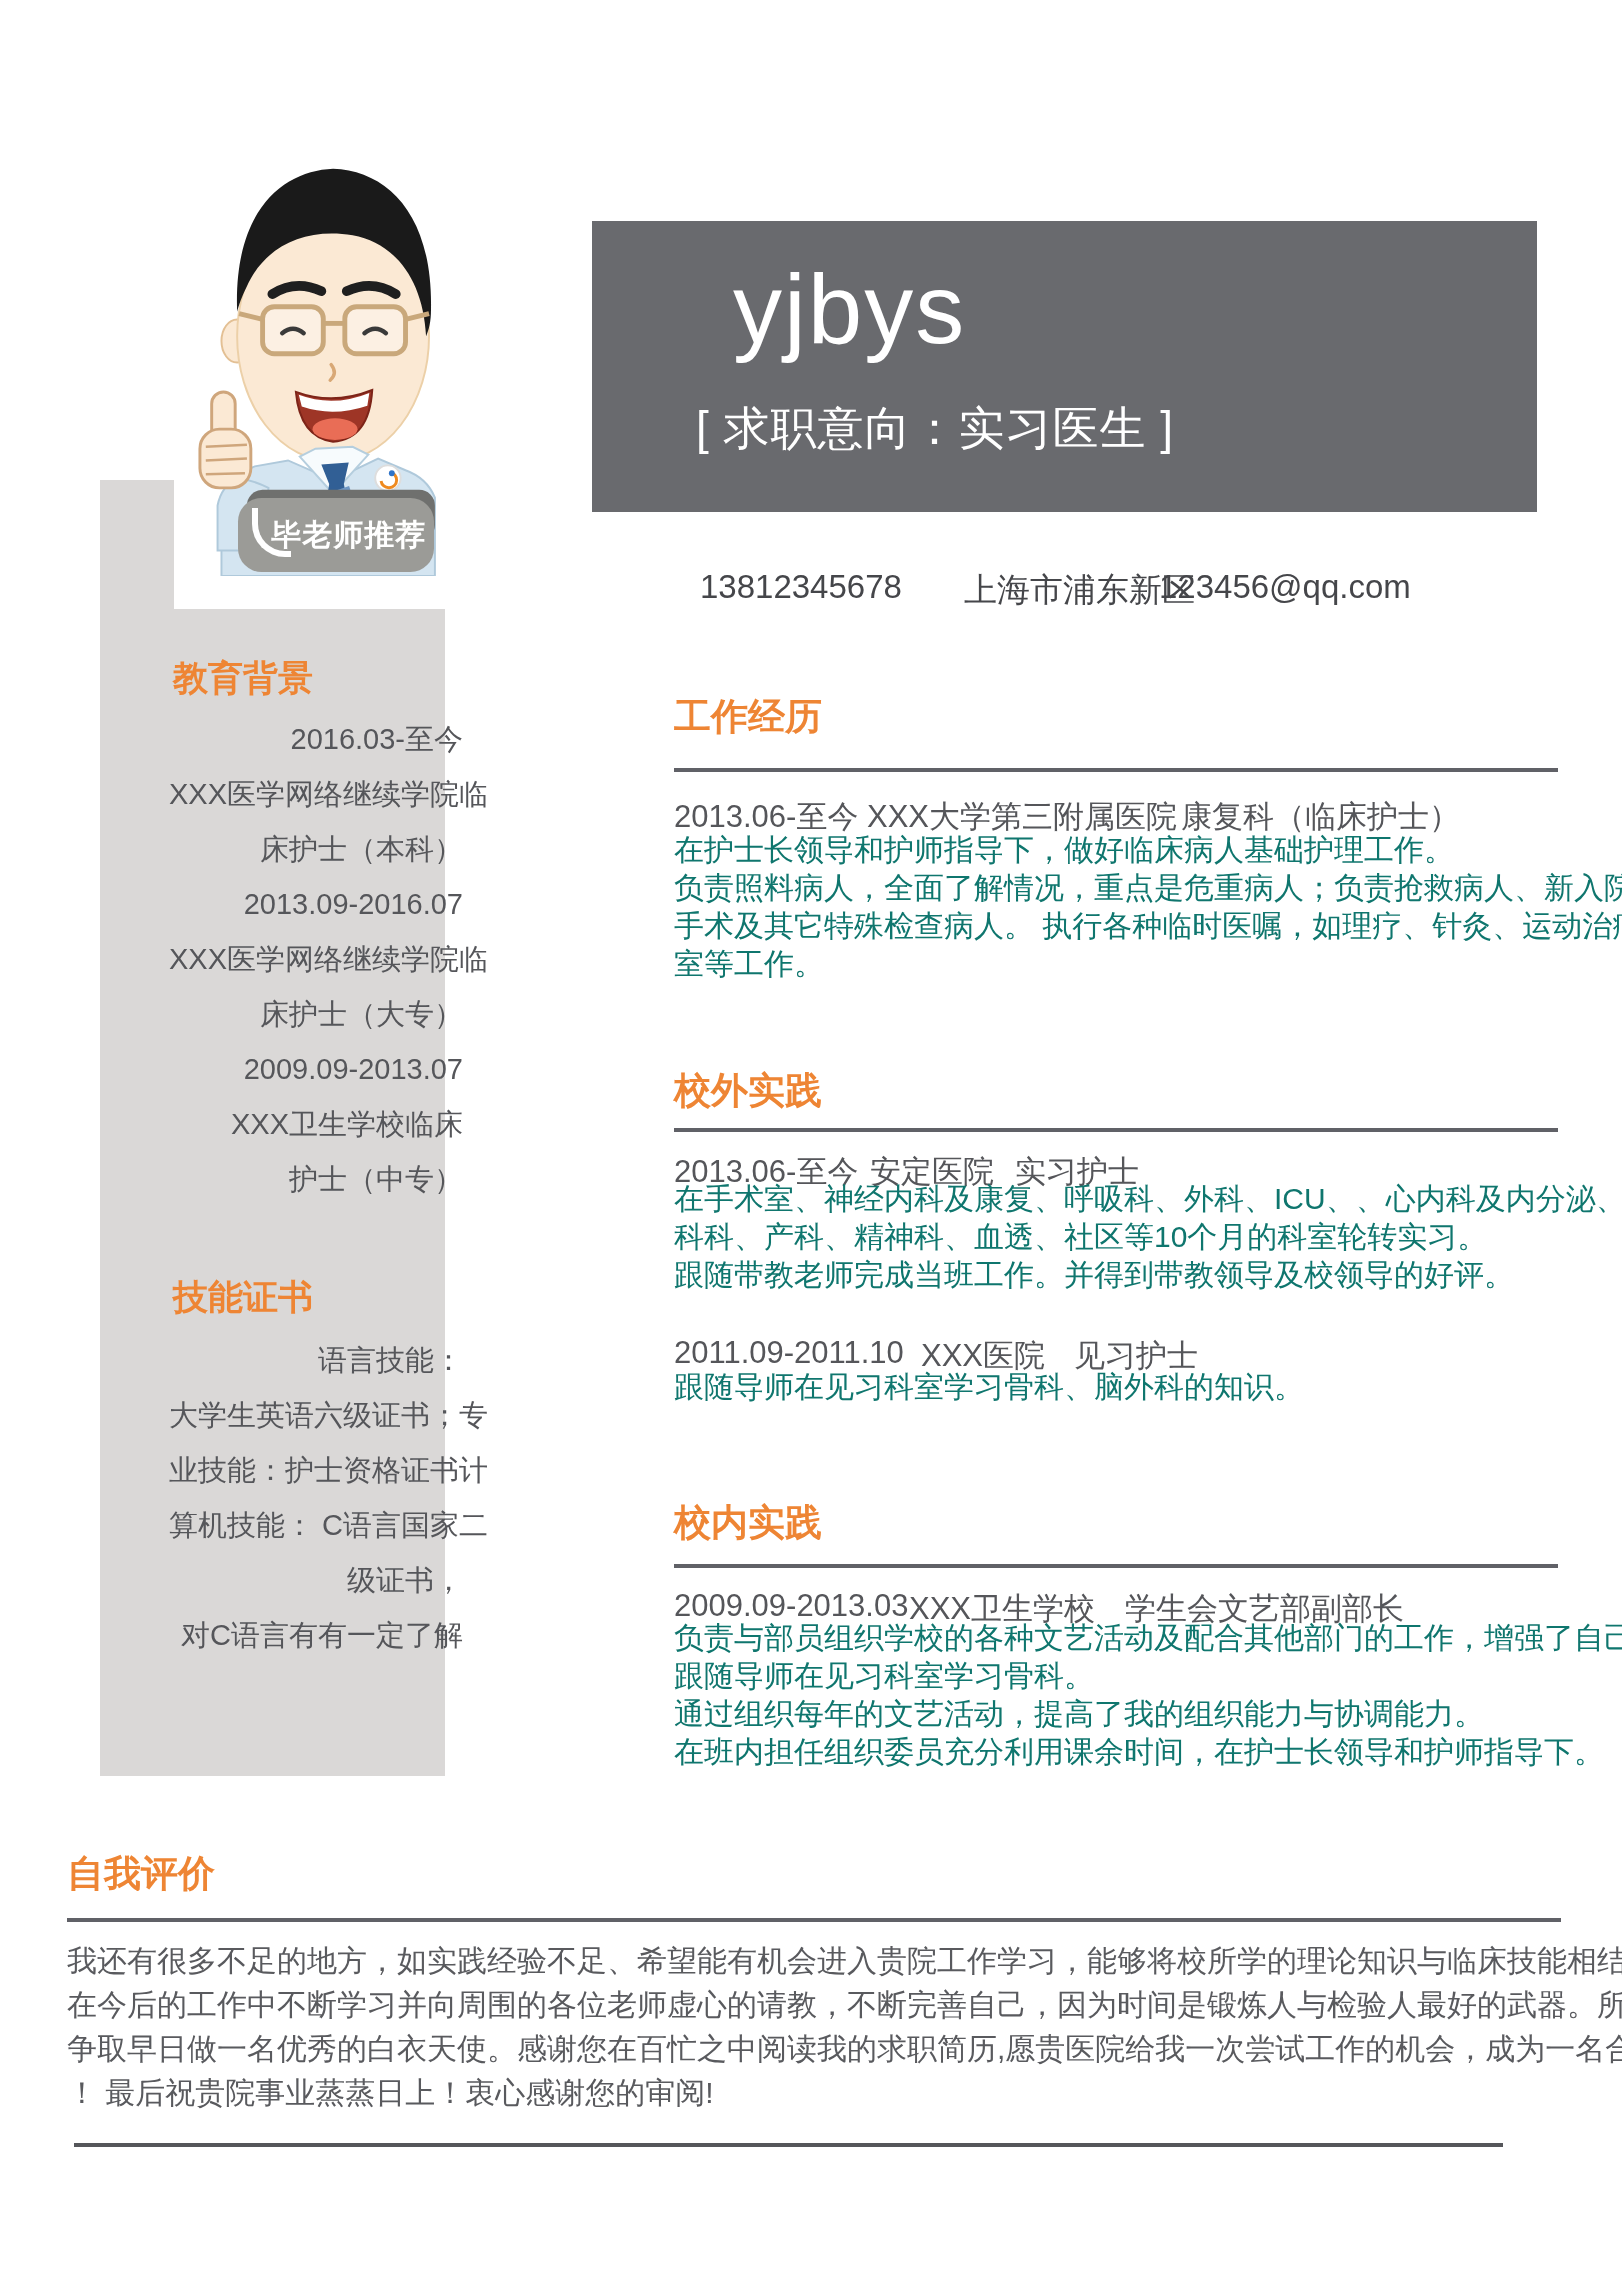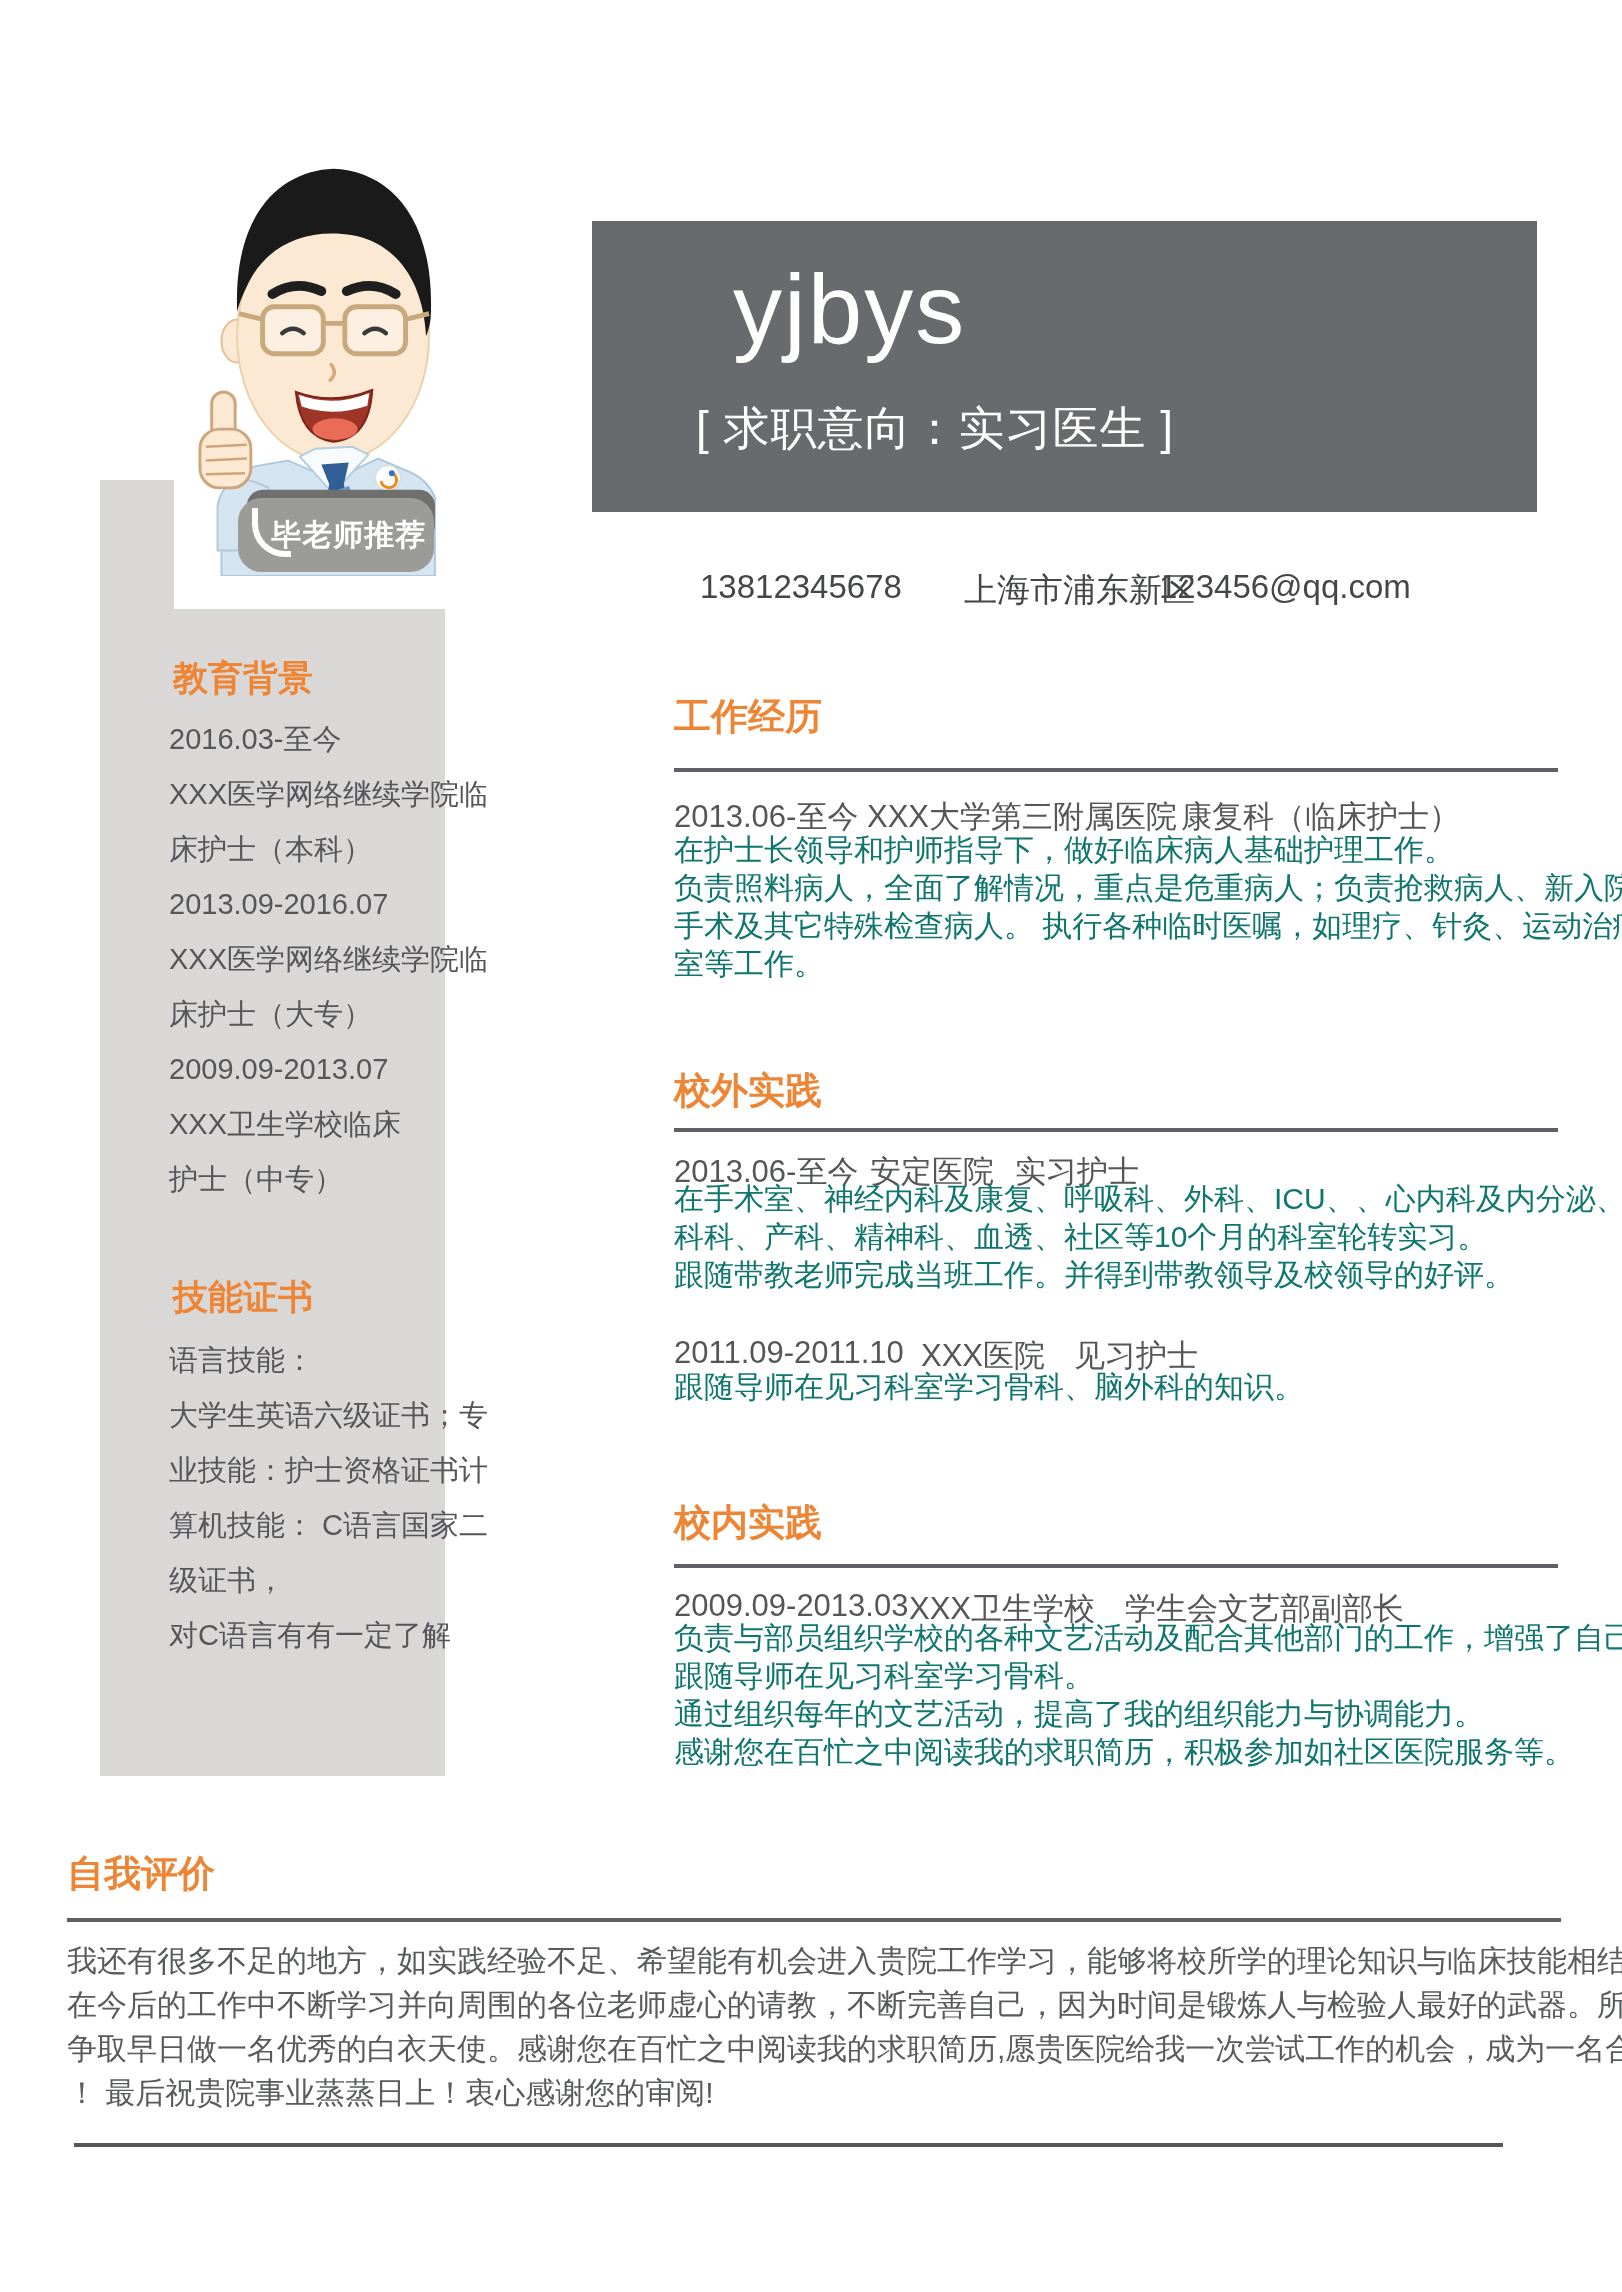--- a/index.html
+++ b/index.html
@@ -11,21 +11,21 @@
   
   .header-block{position:absolute;left:592px;top:221px;width:945px;height:291px;background:#696a6e;}
   .logo{position:absolute;left:733px;top:253px;font-size:98px;font-weight:300;color:#ffffff;letter-spacing:2px;}
   .intention{position:absolute;left:696px;top:398px;font-size:46px;color:#ffffff;letter-spacing:1px;}
   .contact span{position:absolute;top:568px;font-size:33px;color:#45464a;text-align:center;}
   
   .sidebar-bg{position:absolute;left:100px;top:480px;width:345px;height:1296px;background:#dad8d7;z-index:0;}
   .sidebar-notch{position:absolute;left:174px;top:480px;width:271px;height:129px;background:#ffffff;z-index:1;}
   .side-title{position:absolute;left:173px;font-size:35px;font-weight:bold;color:#ee8534;z-index:2;}
   .side-lines{position:absolute;left:169px;width:294px;font-size:29px;line-height:55px;color:#55565a;z-index:2;}
-  .side-lines div{white-space:nowrap;}
+  .side-lines div{white-space:nowrap;text-align:right;}
   
   .avatar-wrap{position:absolute;left:186px;top:155px;width:255px;height:421px;z-index:2;}
   .badge{
     position:absolute;left:238px;top:498px;width:196px;height:74px;background:#9b9b97;
     border-radius:23.5px;z-index:3;display:flex;align-items:center;justify-content:center;
   }
   .badge .arc{
     position:absolute;left:13.7px;top:9.8px;width:33px;height:43px;
     border-left:6.9px solid #fff;border-bottom:6.9px solid #fff;border-bottom-left-radius:33px;
   }
@@ -171,21 +171,21 @@
 
   <div class="main-title" style="left:674px;top:1498px">校内实践</div>
   <div class="rule" style="left:674px;top:1564px;width:884px"></div>
   <span class="abs t32" style="left:674px;top:1588px">2009.09-2013.03</span>
   <span class="abs t32" style="left:909px;top:1588px">XXX卫生学校</span>
   <span class="abs t32" style="left:1125px;top:1588px">学生会文艺部副部长</span>
   <div class="body-lines" style="top:1619px">
     <div>负责与部员组织学校的各种文艺活动及配合其他部门的工作，增强了自己团</div>
     <div>跟随导师在见习科室学习骨科。</div>
     <div>通过组织每年的文艺活动，提高了我的组织能力与协调能力。</div>
-    <div>感谢您在百忙之中阅读我的求职简历，积极参加如社区医院服务等。</div>
+    <div>在班内担任组织委员充分利用课余时间，在护士长领导和护师指导下。</div>
   </div>
 
   <div class="main-title" style="left:67px;top:1849px">自我评价</div>
   <div class="rule" style="left:67px;top:1918px;width:1494px"></div>
   <div class="self-lines" style="top:1939px">
     <div>我还有很多不足的地方，如实践经验不足、希望能有机会进入贵院工作学习，能够将校所学的理论知识与临床技能相结合，我会</div>
     <div>在今后的工作中不断学习并向周围的各位老师虚心的请教，不断完善自己，因为时间是锻炼人与检验人最好的武器。所以我会</div>
     <div>争取早日做一名优秀的白衣天使。感谢您在百忙之中阅读我的求职简历,愿贵医院给我一次尝试工作的机会，成为一名合格的护士</div>
     <div>！ 最后祝贵院事业蒸蒸日上！衷心感谢您的审阅!</div>
   </div>

